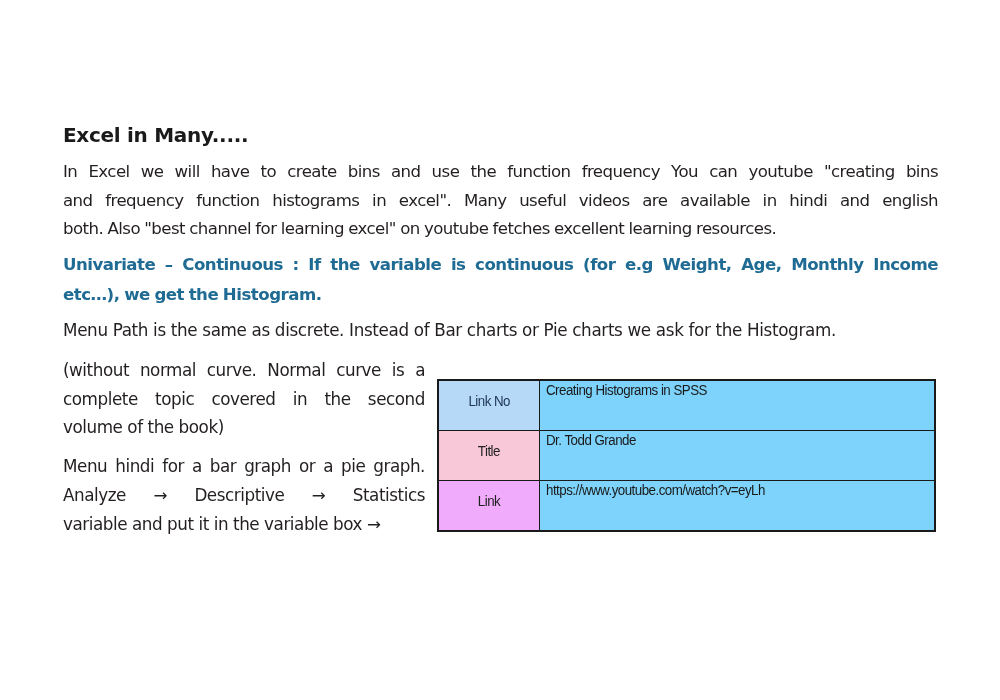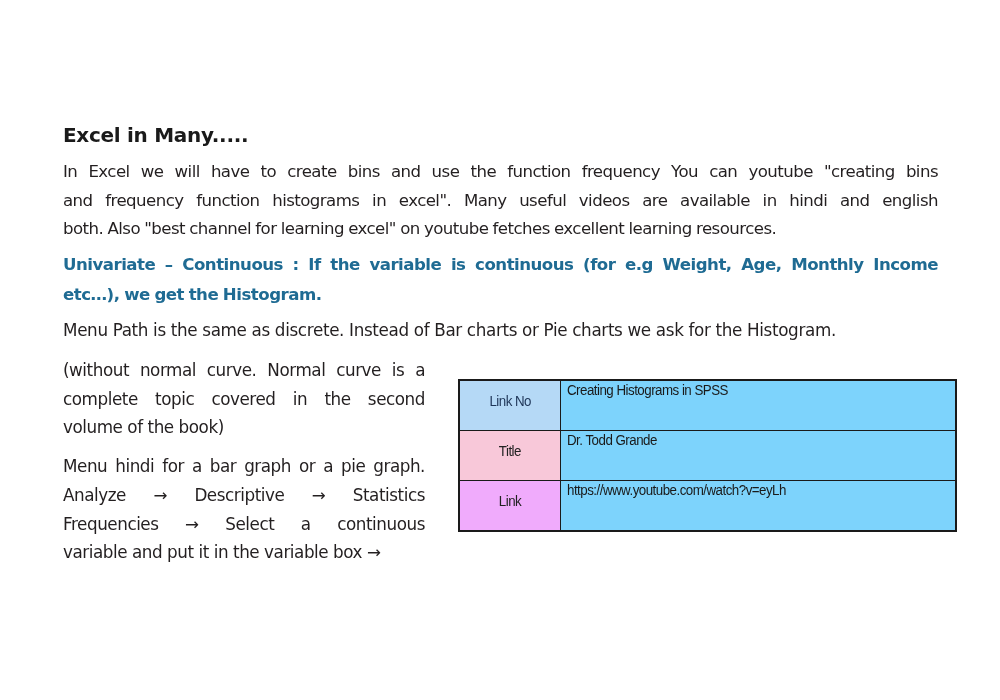--- a/index.html
+++ b/index.html
@@ -83,21 +83,21 @@
       white-space: nowrap;
       overflow: visible;
     }
     .line-last {
       display: block;
       text-align: left;
       white-space: nowrap;
     }
     .link-table {
       position: absolute;
-      left: 458px;
+      left: 437px;
       top: 379px;
       width: 499px;
       border-collapse: collapse;
       border: 2.5px solid #1a1a1a;
       font-family: "Liberation Sans", sans-serif;
     }
     .link-table td {
       border: 1.5px solid #1a1a1a;
       height: 47px;
       padding: 0;
@@ -154,21 +154,20 @@
 
 <div class="left-col">
   <p>
     <span class="line">(without normal curve. Normal curve is a</span>
     <span class="line">complete topic covered in the second</span>
     <span class="line-last">volume of the book)</span>
   </p>
   <p class="gap">
     <span class="line">Menu hindi for a bar graph or a pie graph.</span>
     <span class="line">Analyze → Descriptive → Statistics</span>
-    <span class="line">Frequencies   → Select a continuous</span>
     <span class="line-last">variable and put it in the variable box →</span>
   </p>
 </div>
 
 <table class="link-table">
   <tbody>
       <tr class="row-blue">
     <td class="label"><span>Link No</span></td>
     <td class="value"><span>Creating Histograms in SPSS</span></td>
   </tr>

